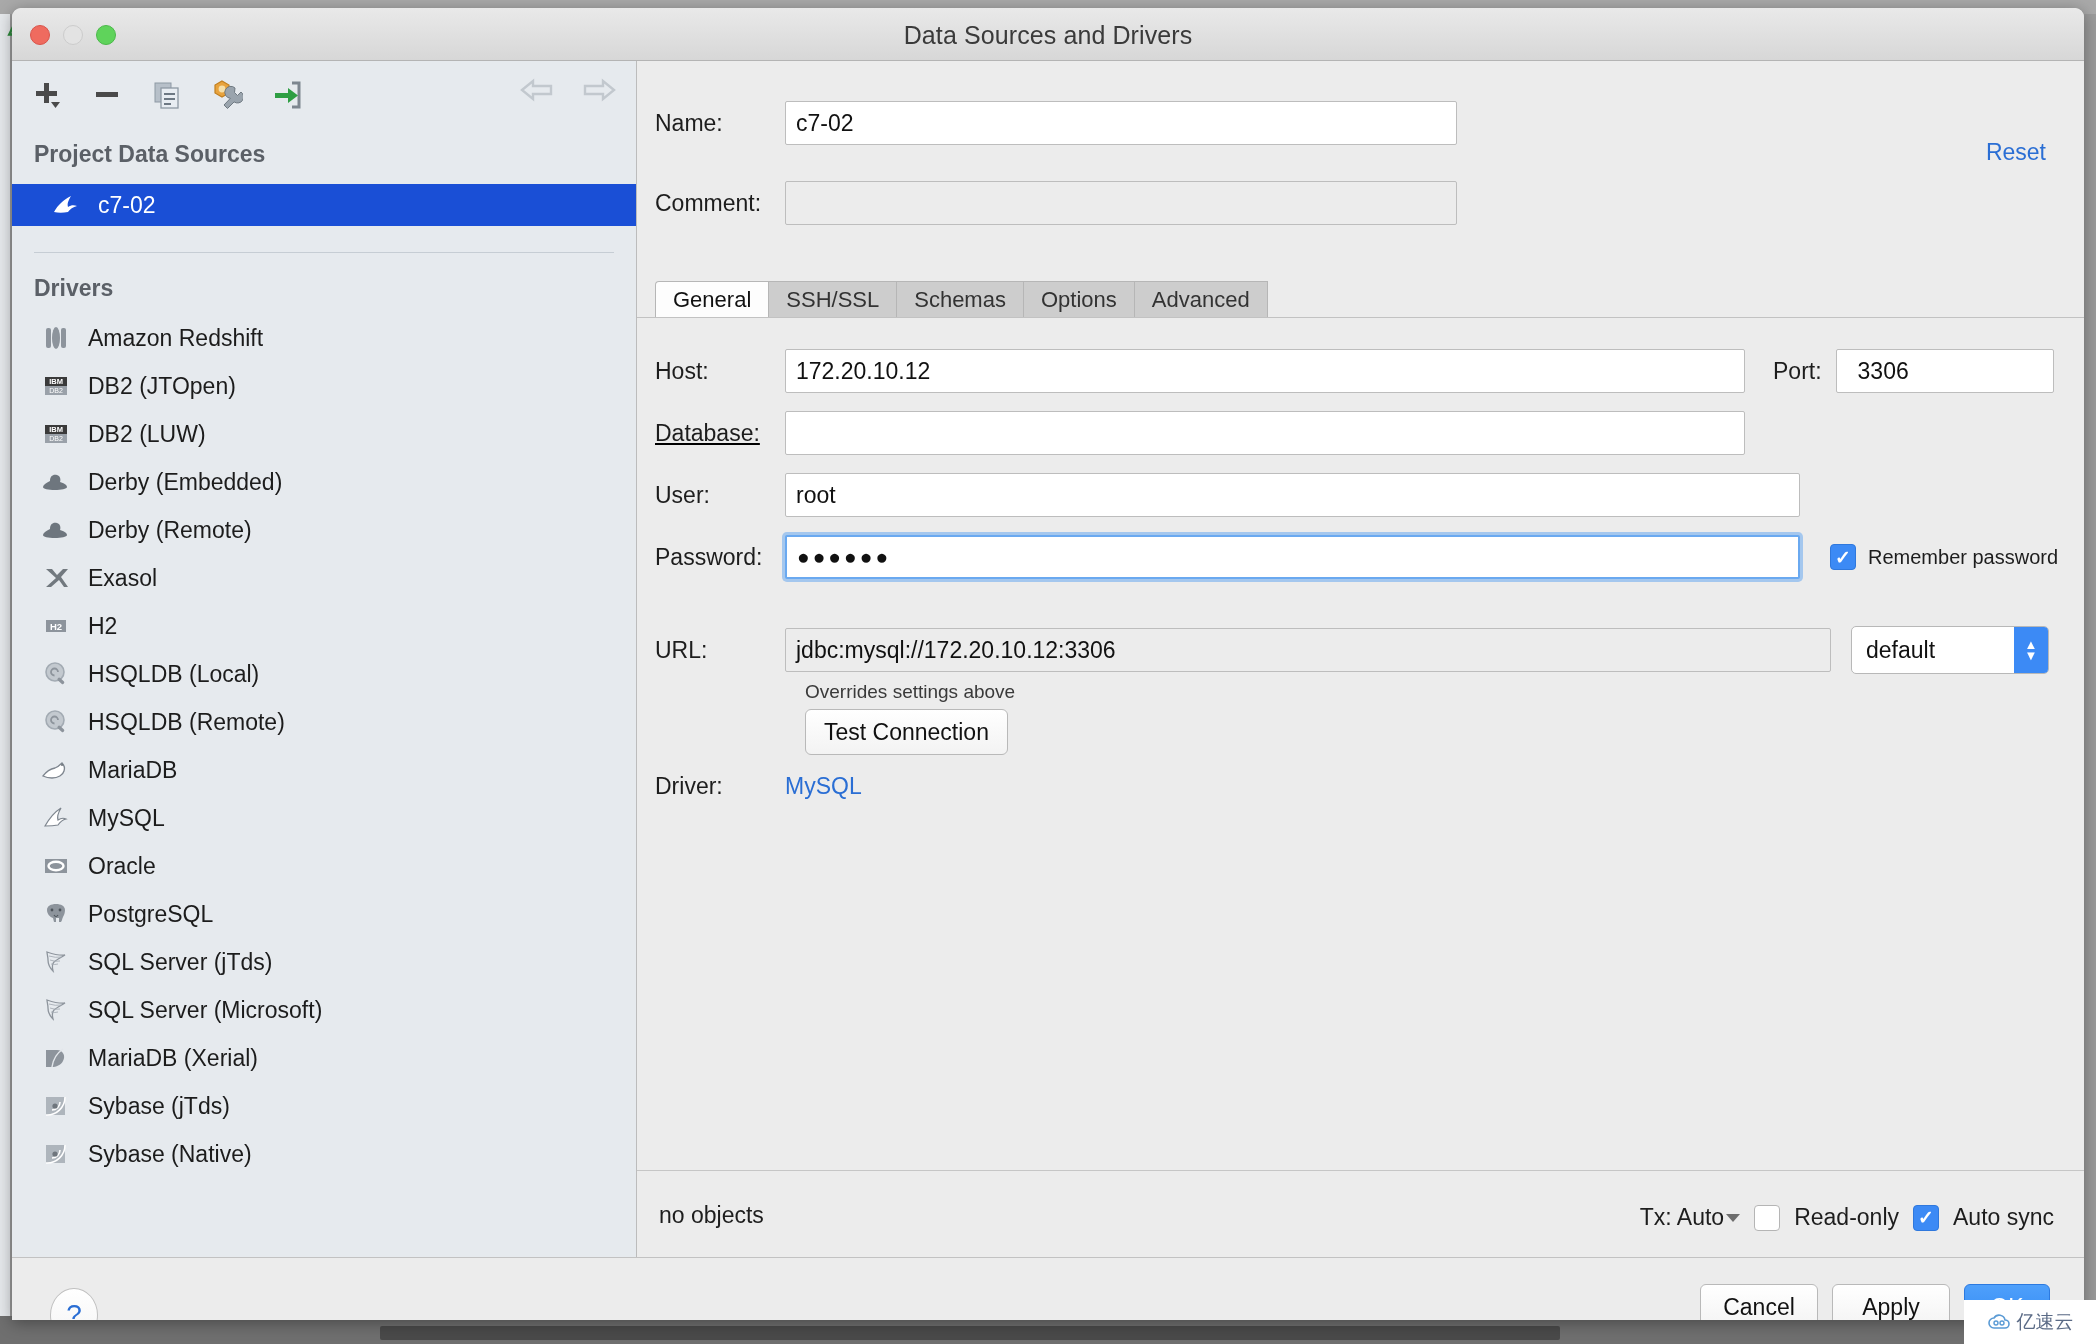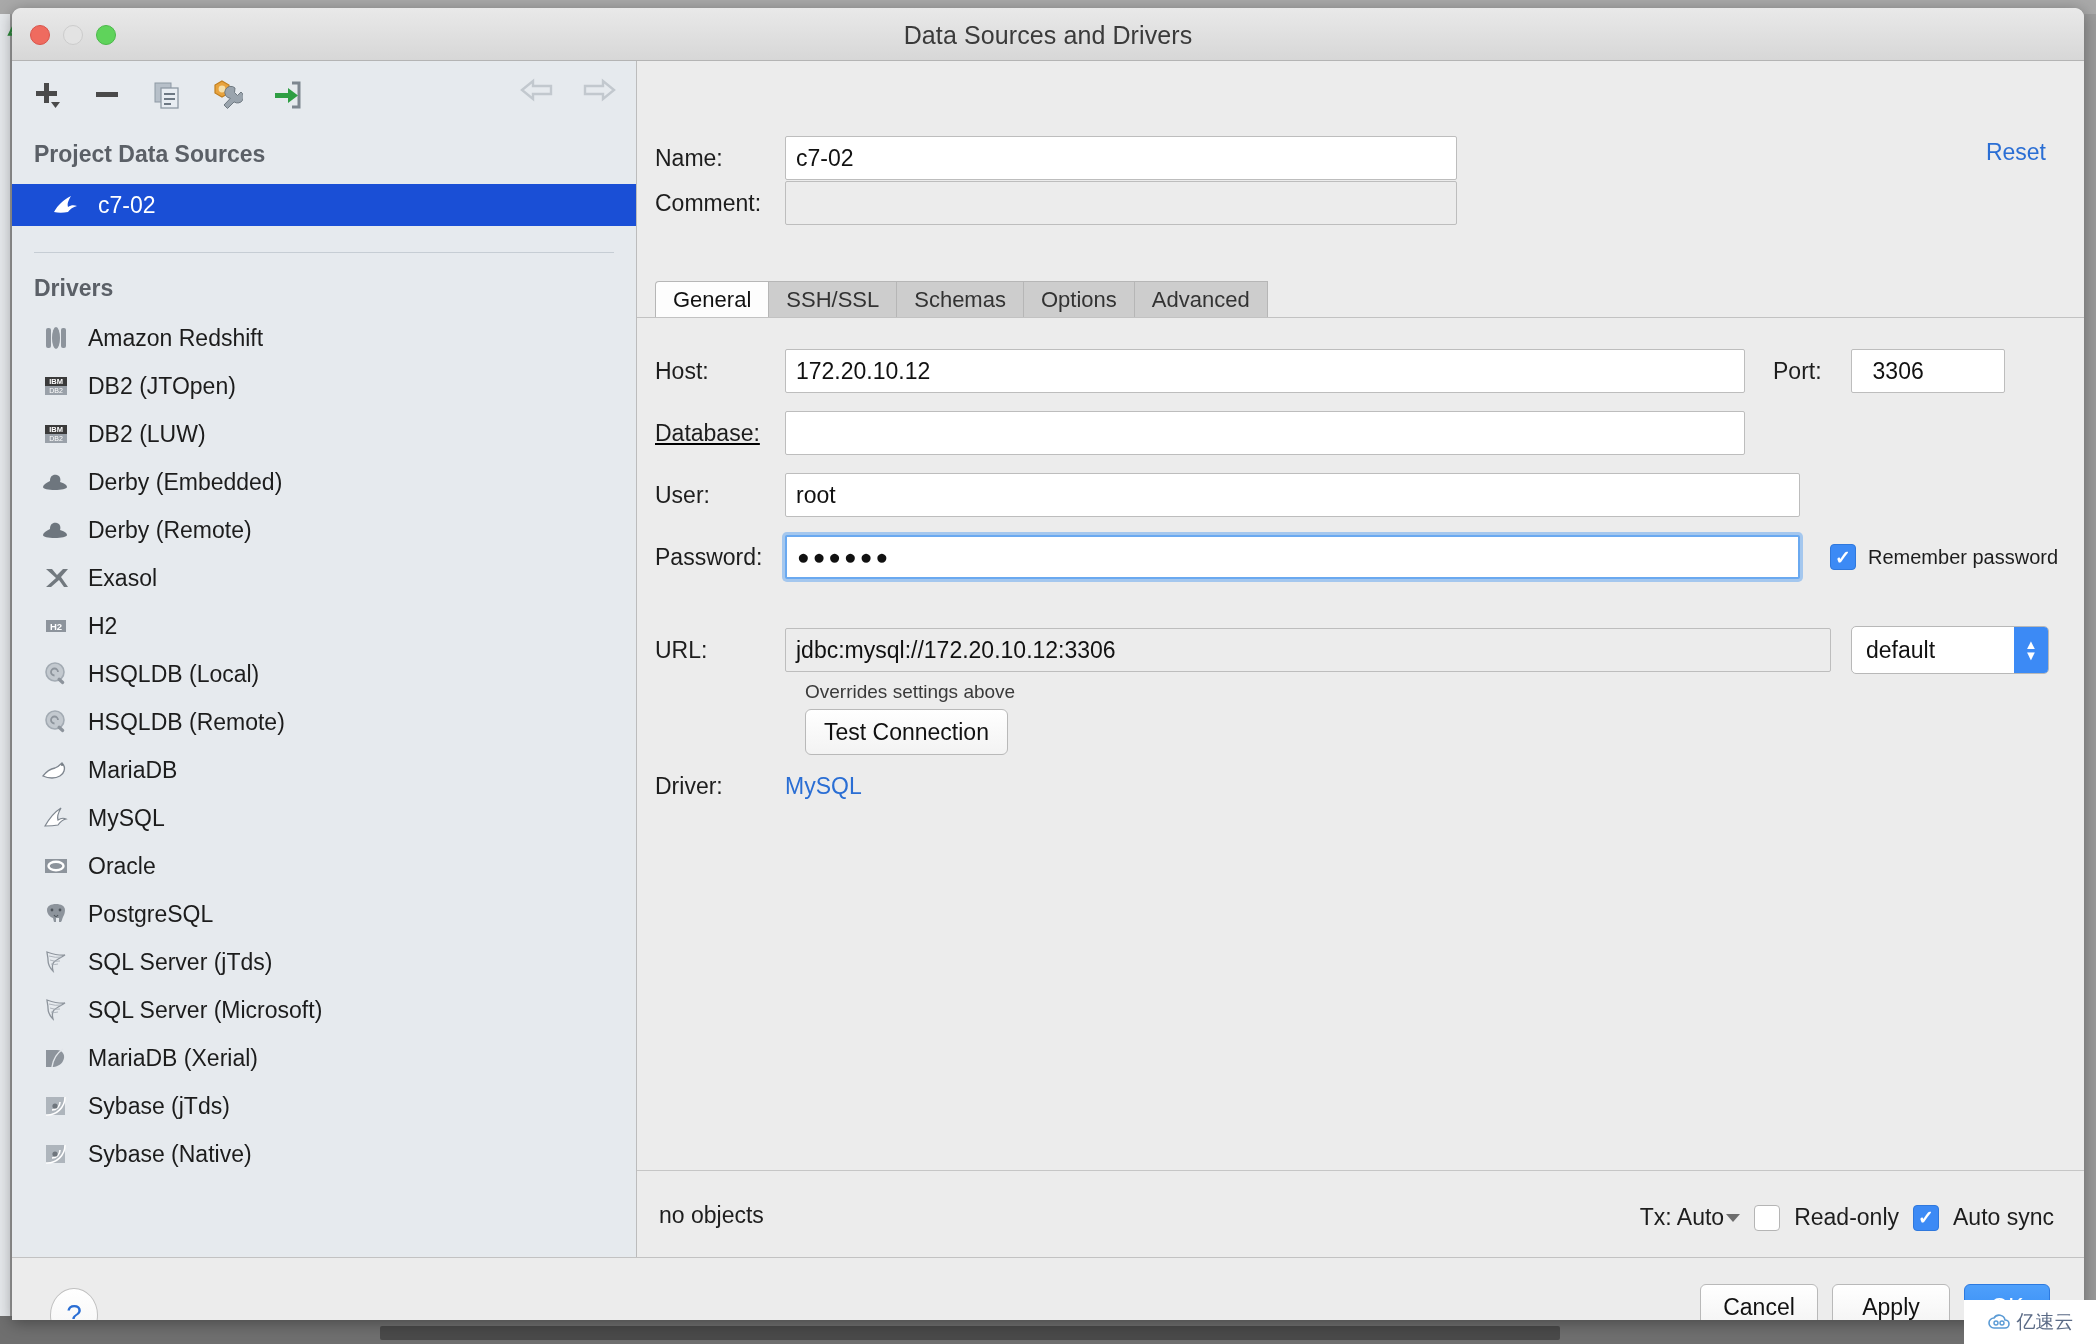--- a/index.html
+++ b/index.html
@@ -728,21 +728,21 @@
           </span>
           <span>Sybase (Native)</span>
         </div>
 
       </div>
     </div>
 
     <div class="main">
       <div class="main-inner">
 
-        <div class="row" style="left:18px; top:75px;">
+        <div class="row" style="left:18px; top:40px;">
           <span class="lbl" style="width:130px;">Name:</span>
           <span class="tinput" style="width:672px;">c7-02</span>
         </div>
 
         <a class="reset-link">Reset</a>
 
         <div class="row" style="left:18px; top:120px;">
           <span class="lbl" style="width:130px;">Comment:</span>
           <span class="tinput readonlyish" style="width:672px; position:relative;" title=""></span>
         </div>
@@ -753,21 +753,21 @@
           <div class="tab">Schemas</div>
           <div class="tab">Options</div>
           <div class="tab">Advanced</div>
         </div>
         <div class="tab-underline"></div>
 
         <div class="row" style="left:18px; top:288px;">
           <span class="lbl" style="width:130px;">Host:</span>
           <span class="tinput" style="width:960px;">172.20.10.12</span>
           <span class="port-lbl" style="margin-left:28px;">Port:</span>
-          <span class="tinput" style="width:154px; margin-left:29px;padding-left:21px;">3306</span>
+          <span class="tinput" style="width:218px; margin-left:14px;padding-left:21px;">3306</span>
         </div>
 
         <div class="row" style="left:18px; top:350px;text-decoration:underline;">
           <span class="lbl" style="width:130px;">Database:</span>
           <span class="tinput" style="width:960px;"></span>
         </div>
 
         <div class="row" style="left:18px; top:412px;">
           <span class="lbl" style="width:130px;">User:</span>
           <span class="tinput" style="width:1015px;">root</span>

